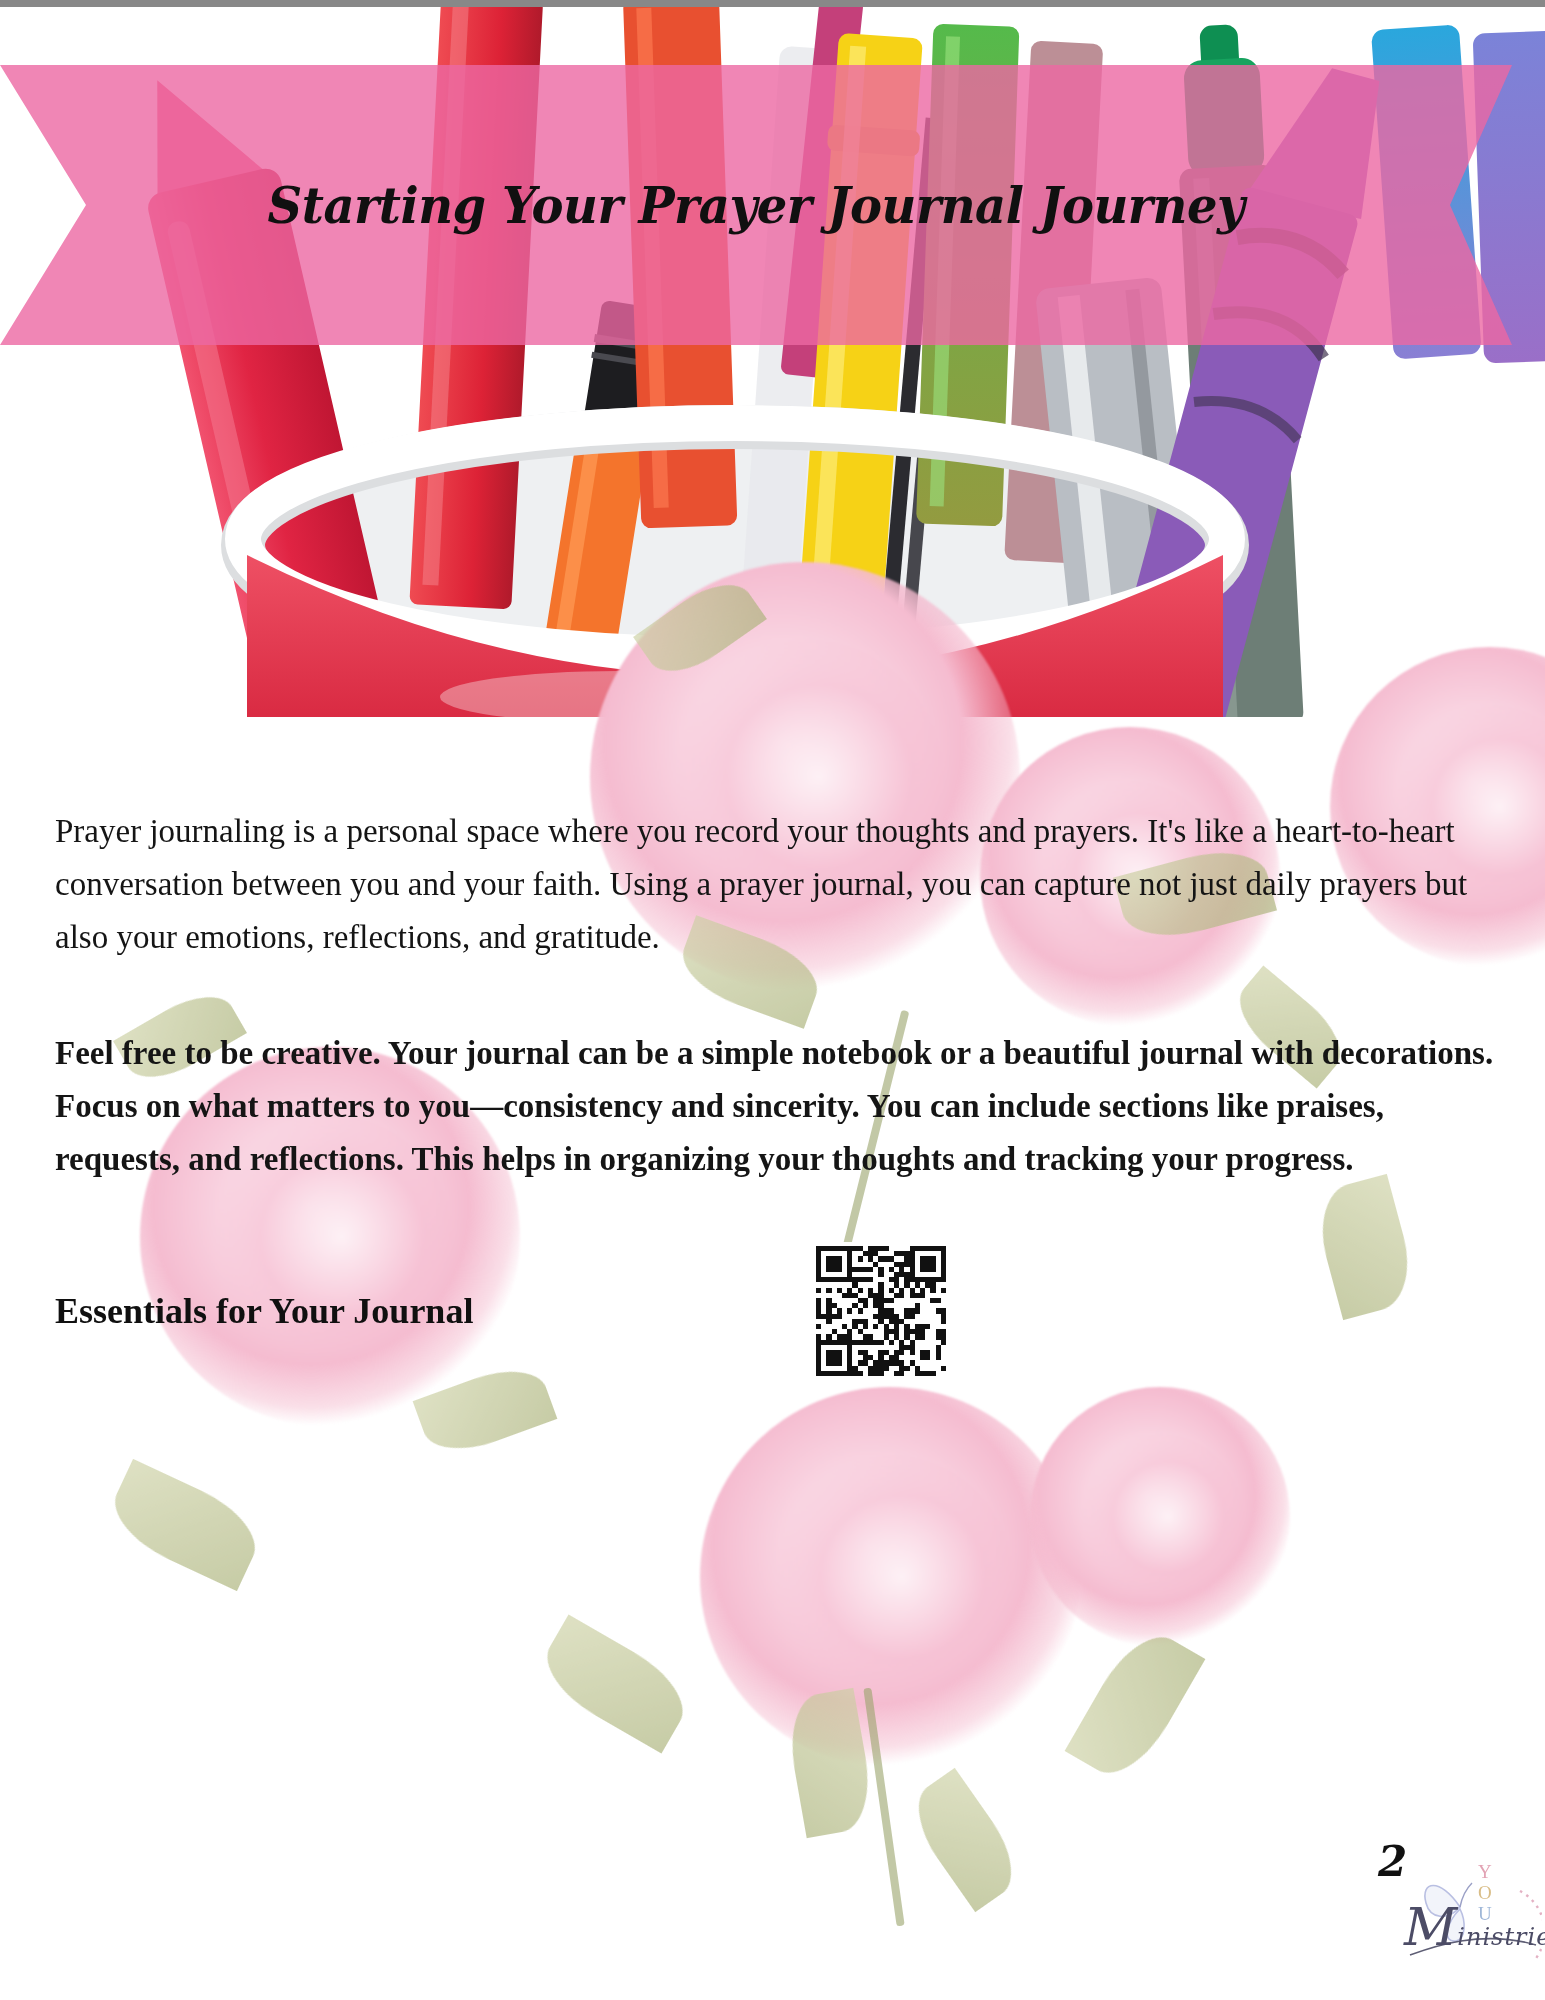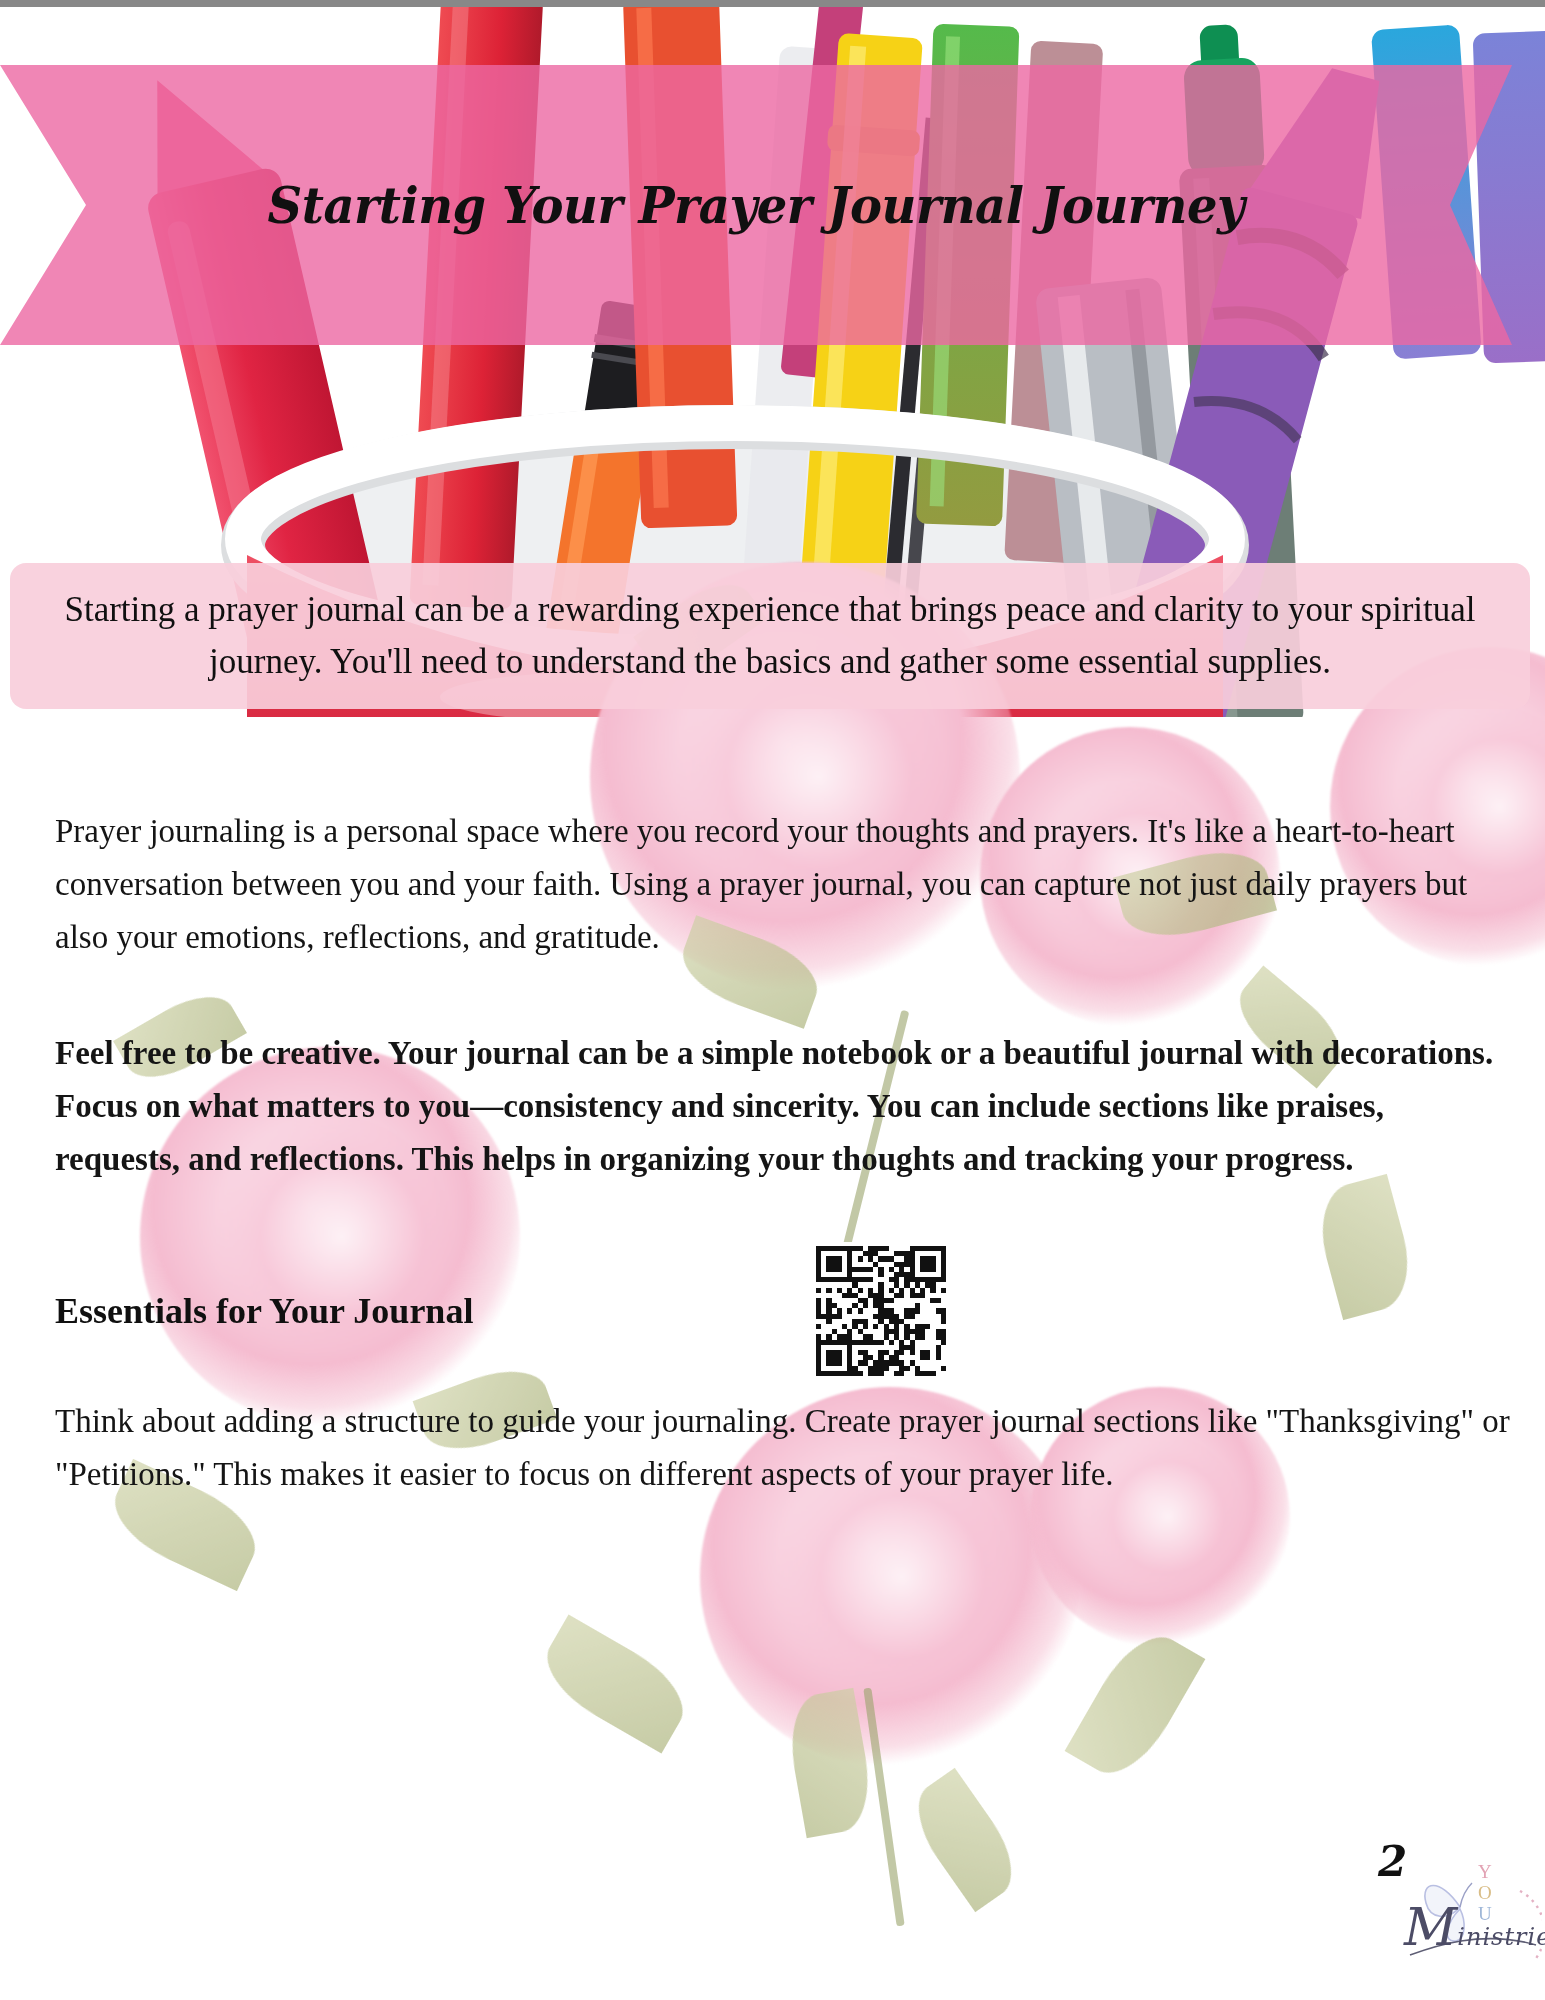--- a/index.html
+++ b/index.html
@@ -218,23 +218,20 @@
   <div class="leaf" style="left:760px;top:1720px;width:140px;height:72px;transform:rotate(80deg);"></div>
   <div class="leaf" style="left:900px;top:1800px;width:130px;height:66px;transform:rotate(55deg);"></div>
   <div class="leaf" style="left:1060px;top:1660px;width:150px;height:76px;transform:rotate(-60deg);"></div>
   <div class="stem" style="left:870px;top:1000px;width:8px;height:260px;transform:rotate(14deg);"></div>
   <div class="stem" style="left:880px;top:1680px;width:8px;height:240px;transform:rotate(-8deg);"></div>
 
   <div class="ribbon">
     <div class="page-title">Starting Your Prayer Journal Journey</div>
   </div>
 
-  <div class="intro-box">
-    <div class="intro-text">Starting a prayer journal can be a rewarding experience that brings peace and clarity to your spiritual journey. You'll need to understand the basics and gather some essential supplies.</div>
-  </div>
 
   <div class="para" style="top:798px;">
     <p>Prayer journaling is a personal space where you record your thoughts and prayers. It's like a heart-to-heart conversation between you and your faith. Using a prayer journal, you can capture not just daily prayers but also your emotions, reflections, and gratitude.</p>
   </div>
   <div class="para" style="top:1020px;font-weight:bold;">
     <p>Feel free to be creative. Your journal can be a simple notebook or a beautiful journal with decorations. Focus on what matters to you—consistency and sincerity. You can include sections like praises, requests, and reflections. This helps in organizing your thoughts and tracking your progress.</p>
   </div>
 
   <div class="h2" style="top:1283px;">Essentials for Your Journal</div>
   <div class="qr" id="qr">
@@ -555,21 +552,20 @@
       <i style="grid-area:25/13"></i>
       <i style="grid-area:25/16"></i>
       <i style="grid-area:25/17"></i>
       <i style="grid-area:25/20"></i>
       <i style="grid-area:25/21"></i>
       <i style="grid-area:25/22"></i>
       <i style="grid-area:25/23"></i>
     </div>
 
   <div class="para" style="top:1388px;">
-    <p>Think about adding a structure to guide your journaling. Create prayer journal sections like "Thanksgiving" or "Petitions." This makes it easier to focus on different aspects of your prayer life.</p>
   </div>
 
   <div class="page-number">2</div>
 
   <div class="logo">
     <svg width="140" height="125" viewBox="0 0 140 125" aria-hidden="true">
       <g stroke="#b9bfe2" fill="rgba(205,210,235,0.25)" stroke-width="1.6">
         <path d="M58 48 C 38 18, 18 22, 24 44 C 28 60, 46 62, 58 48 Z"></path>
         <path d="M58 50 C 44 64, 40 84, 54 82 C 64 80, 64 62, 58 50 Z"></path>
       </g>

